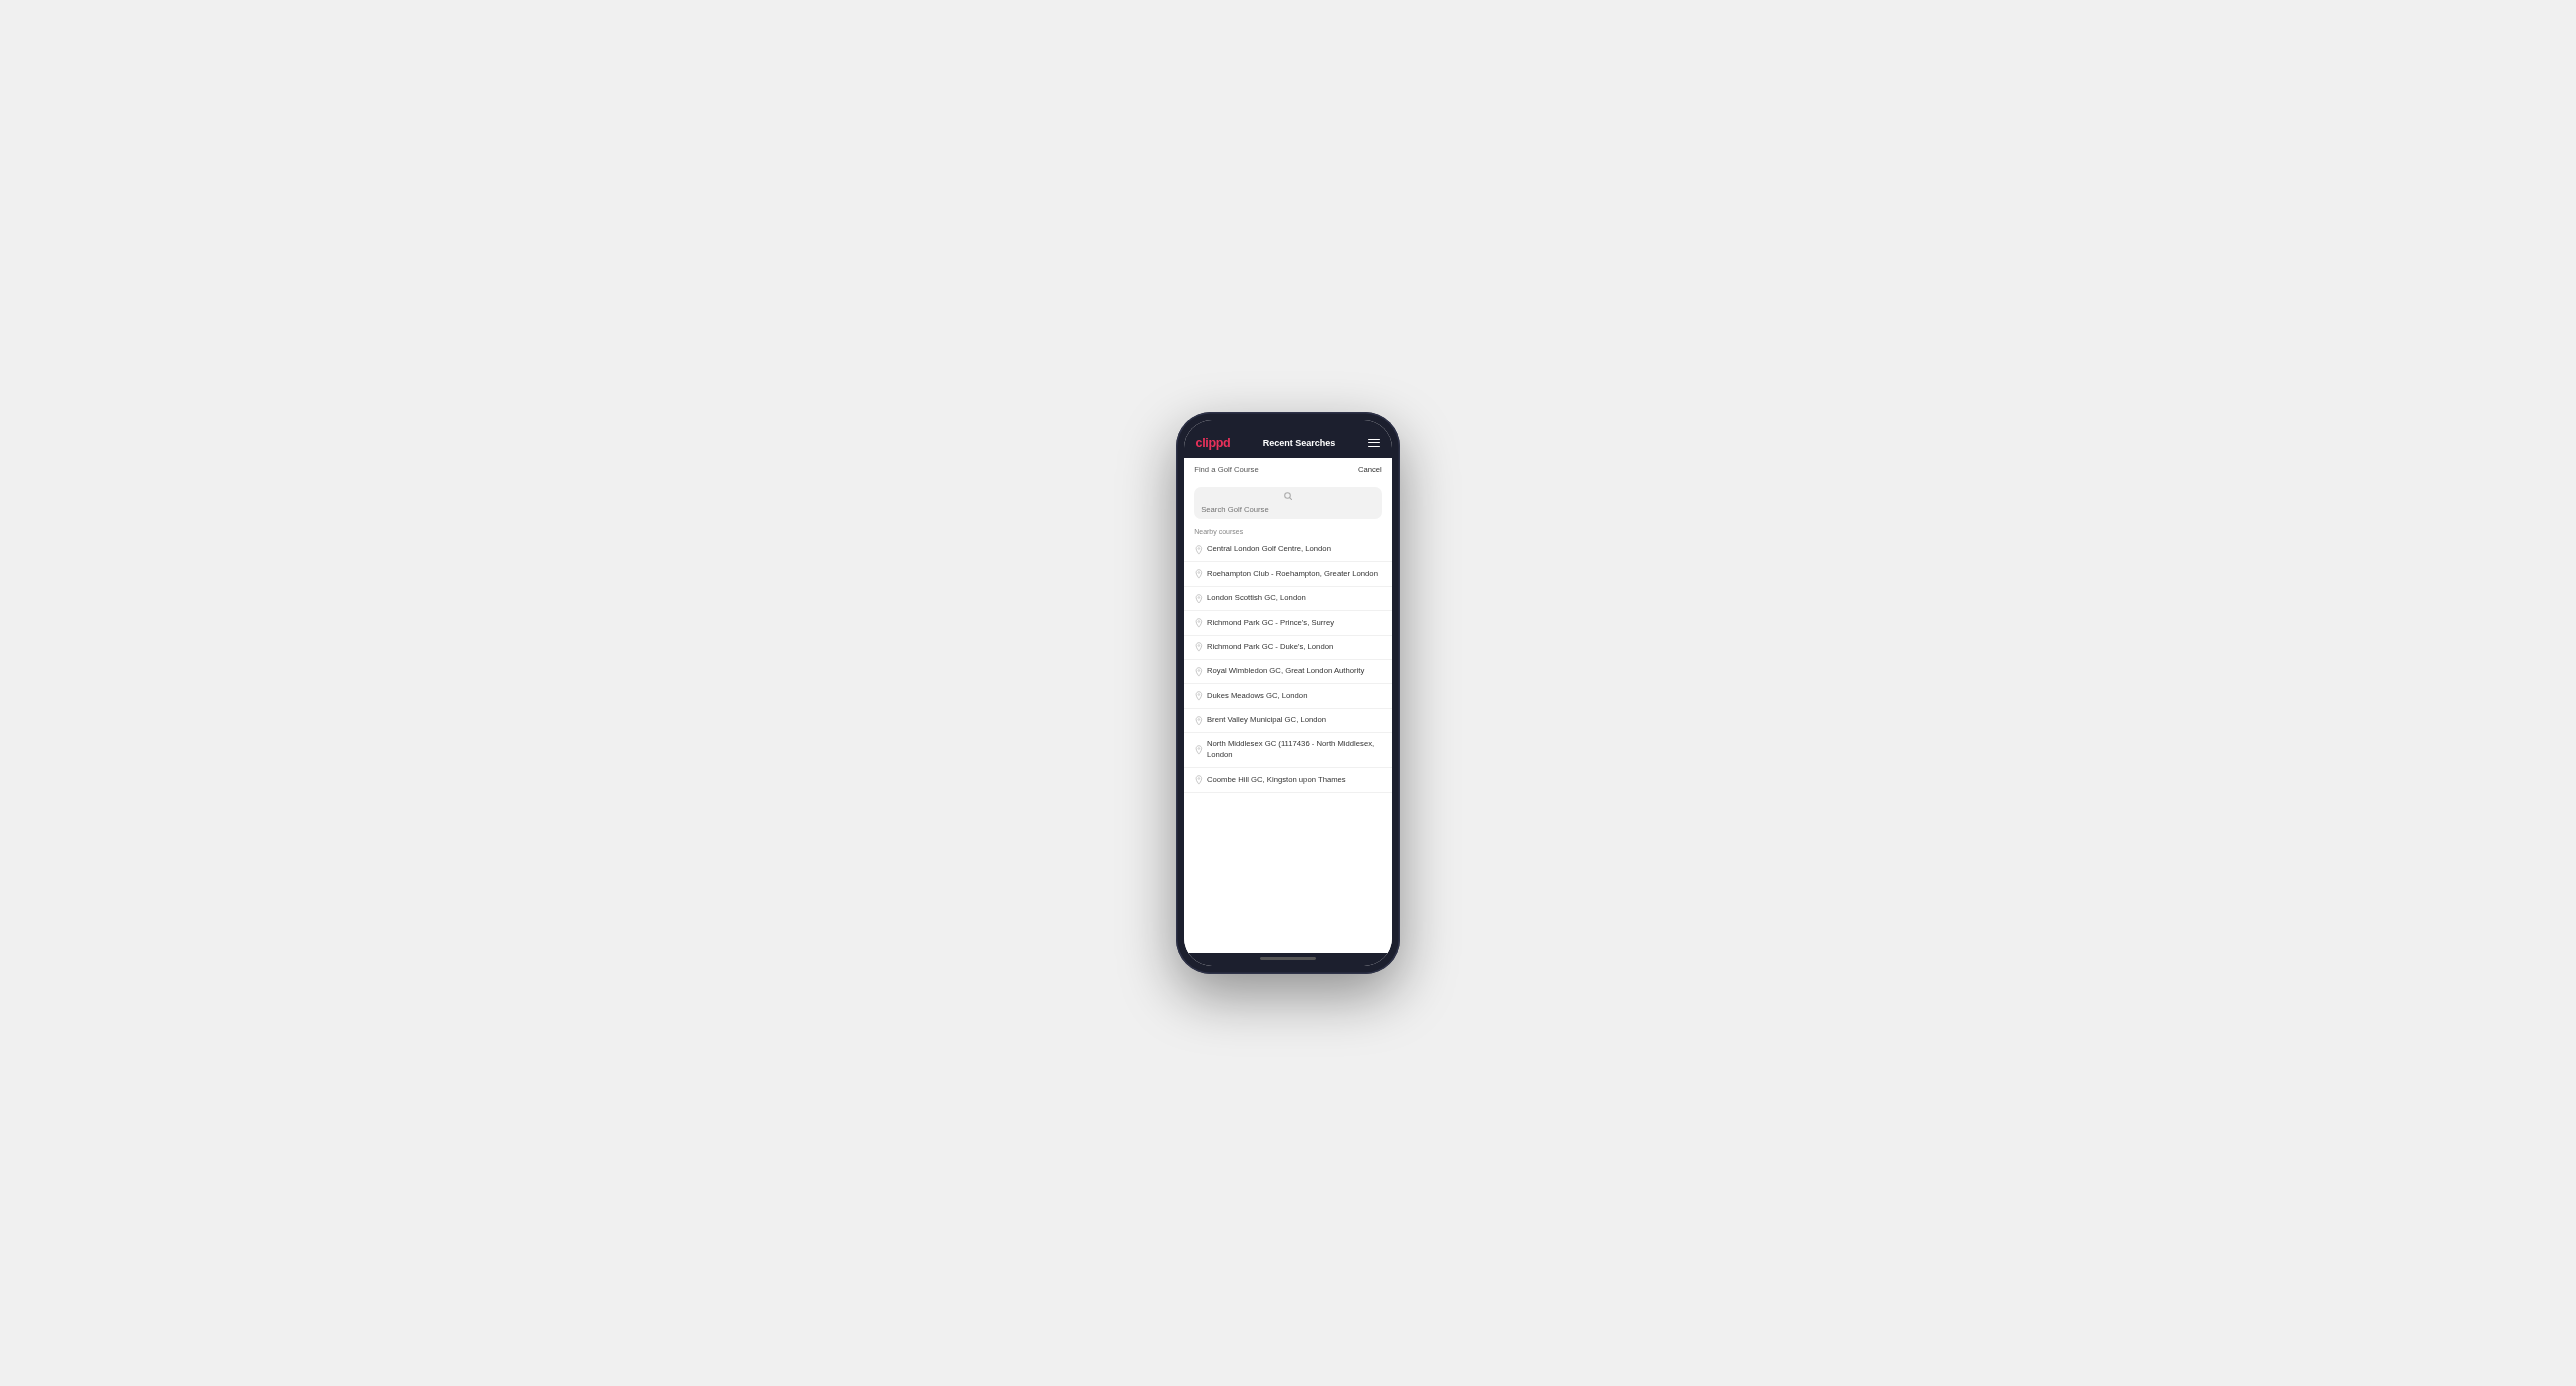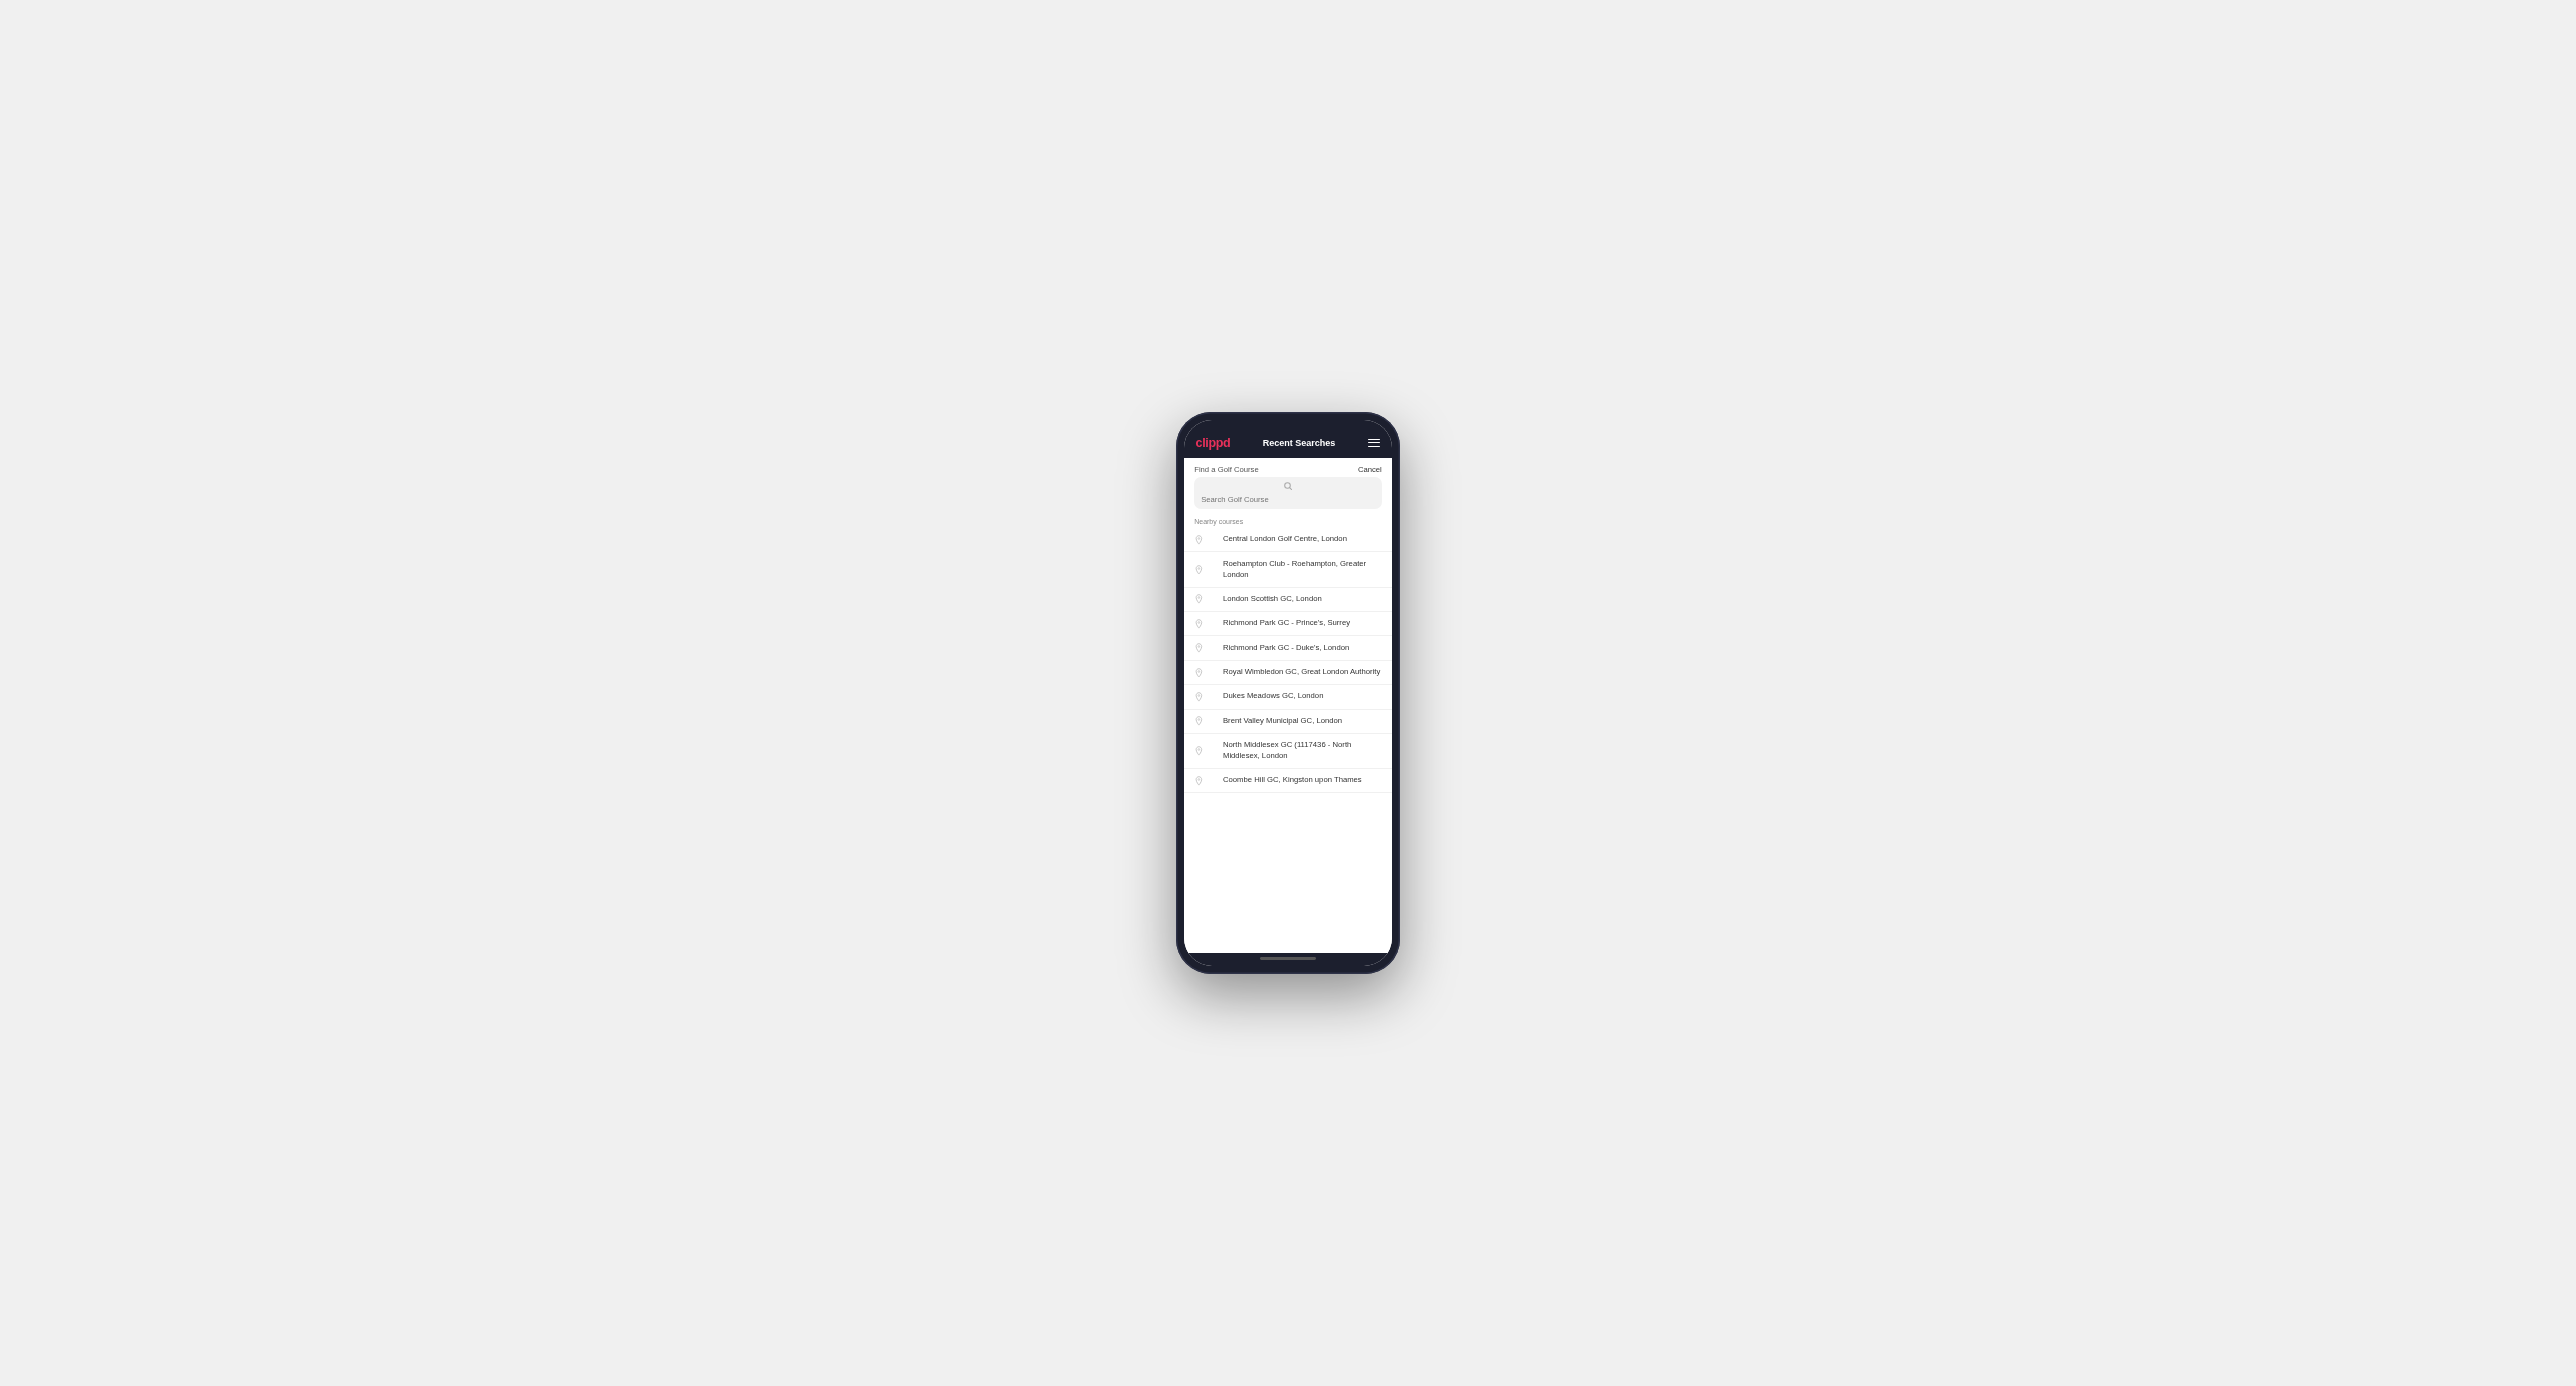--- a/index.html
+++ b/index.html
@@ -78,21 +78,21 @@
     .search-section {
       background: #fff;
       padding: 7px 9.8px 4.2px;
       flex-shrink: 0;
     }
 
     .find-row {
       display: flex;
       justify-content: space-between;
       align-items: center;
-      margin-bottom: 3px;
+      margin-bottom: 13px;
     }
 
     .find-label {
       font-size: 7.7px;
       color: #555;
     }
 
     .cancel-btn {
       font-size: 7.7px;
       color: #333;
@@ -139,21 +139,21 @@
       flex: 1;
       overflow-y: auto;
       background: #fff;
     }
 
     .course-item {
       display: flex;
       align-items: center;
       padding: 6.3px 9.8px;
       border-bottom: 0.7px solid #f0f0f0;
-      gap: 19px;
+      gap: 3px;
       cursor: pointer;
     }
 
     .pin-icon {
       flex-shrink: 0;
       width: 9.8px;
       height: 9.8px;
       color: #bbb;
     }
 

